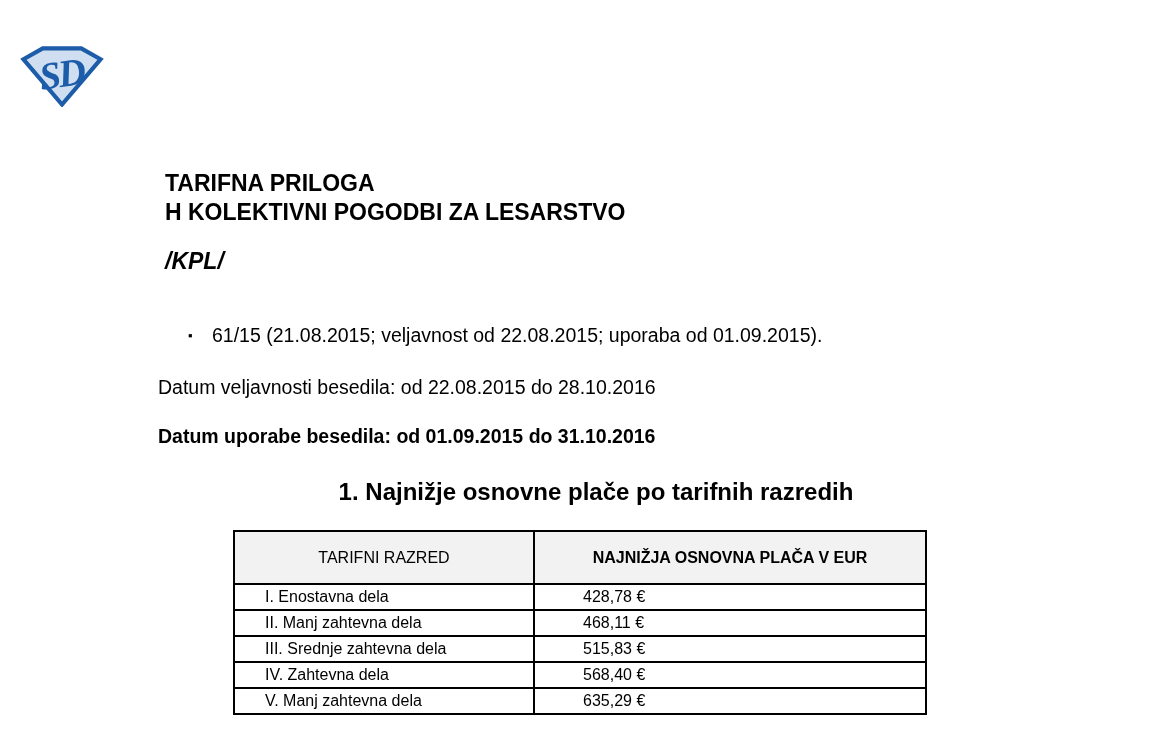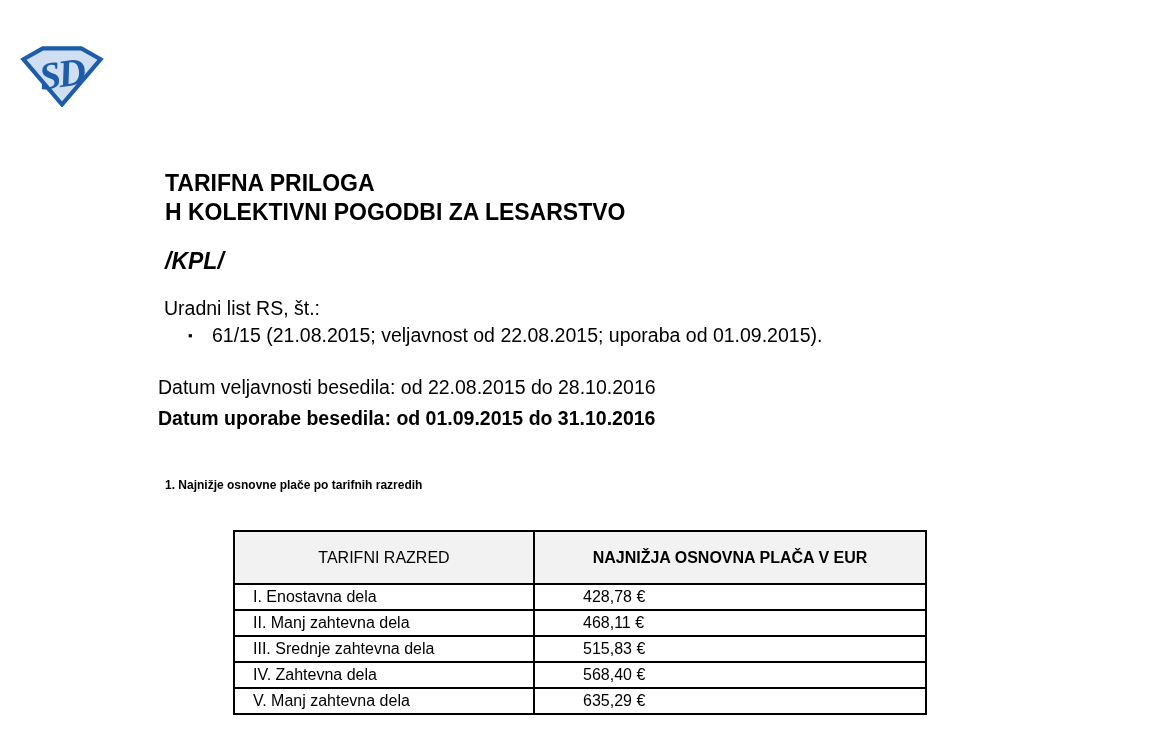--- a/index.html
+++ b/index.html
@@ -32,24 +32,24 @@
   .gazette-item .bullet {
     display:inline-block; width:24px;
     font-size:13px; vertical-align:2px;
   }
   .validity-line {
     position:absolute; left:158px;
     font-size:19.5px;
     text-underline-offset:3px;
   }
   .v1 { top:376px; }
-  .v2 { top:407px; font-weight:700; }
+  .v2 { top:425px; font-weight:700; }
   .section-heading {
     position:absolute; left:165px; top:478px; width:862px;
-    font-size:12px; font-weight:700;
+    text-align:center; font-size:24px; font-weight:700;
   }
   .section-intro {
     position:absolute; left:156px; top:506px;
     font-size:20px;
   }
   .salary-table {
     position:absolute; left:233px; top:530px;
     border-collapse:collapse; table-layout:fixed;
     font-size:16px;
   }
@@ -64,40 +64,39 @@
     text-align:center;
     vertical-align:middle;
     height:51px; line-height:24px;
   }
   .salary-table th.col-salary { padding:0 45px;font-weight:bold; }
   .salary-table td {
     height:24px; line-height:24px;
     vertical-align:middle;
     white-space:nowrap;
   }
-  .salary-table td.cell-class { padding-left:18px; text-align:left; }
+  .salary-table td.cell-class { padding-left:30px; text-align:left; }
   .salary-table td.cell-salary { text-align:left; padding-left:48px; }
 </style>
 </head>
 <body>
 
 <div class="page">
 
   <svg class="logo" viewBox="0 0 100 74" aria-hidden="true">
     <polygon points="4,17 27,4 73,4 96,17 50,71" fill="#cfdff1" stroke="#1c5ca8" stroke-width="5" stroke-linejoin="miter"></polygon>
     <text x="50" y="50" text-anchor="middle" font-family="'Liberation Serif','DejaVu Serif',serif" font-style="italic" font-weight="bold" font-size="46" fill="#1c5ca8" letter-spacing="-3" transform="rotate(-8 50 40)">SD</text>
   </svg>
 
   <div class="title-block">
     <div>TARIFNA PRILOGA</div>
     <div>H KOLEKTIVNI POGODBI ZA LESARSTVO</div>
     <div class="italic">/KPL/</div>
   </div>
 
-  <div class="gazette-intro">Uradni list RS, št.:</div>
 
   <div class="gazette-item">
     <span class="bullet">▪</span><span>61/15 (21.08.2015; veljavnost od 22.08.2015; uporaba od 01.09.2015).</span>
   </div>
 
   <div class="validity-line v1">Datum veljavnosti besedila: od 22.08.2015 do 28.10.2016</div>
   <div class="validity-line v2">Datum uporabe besedila: od 01.09.2015 do 31.10.2016</div>
 
   <div class="section-heading">1. Najnižje osnovne plače po tarifnih razredih</div>
 

